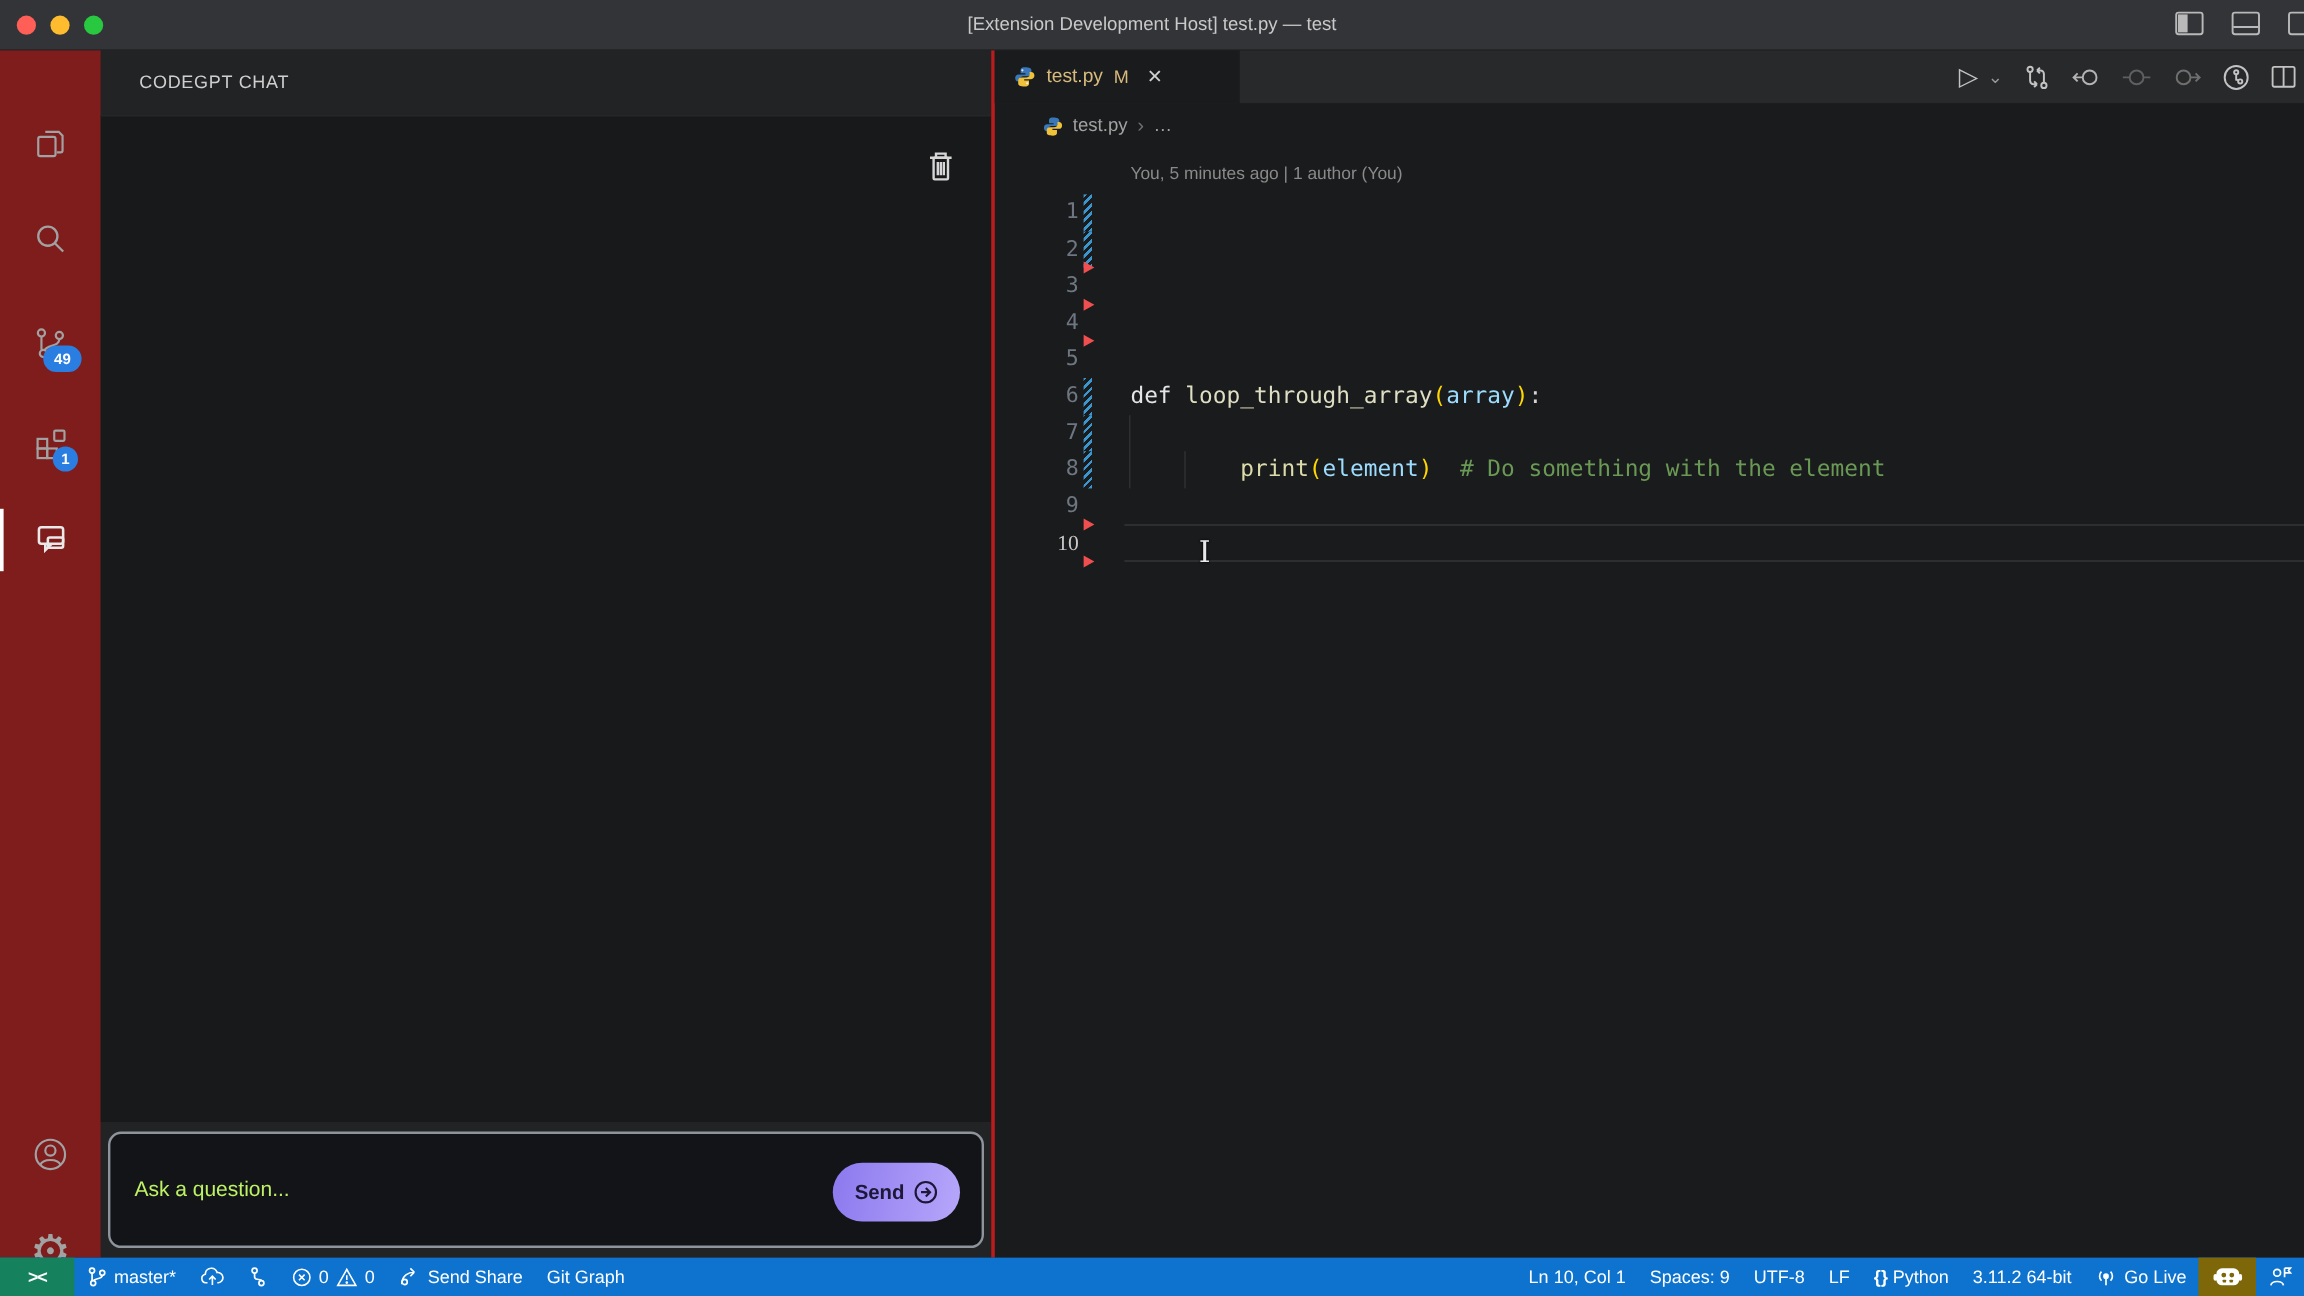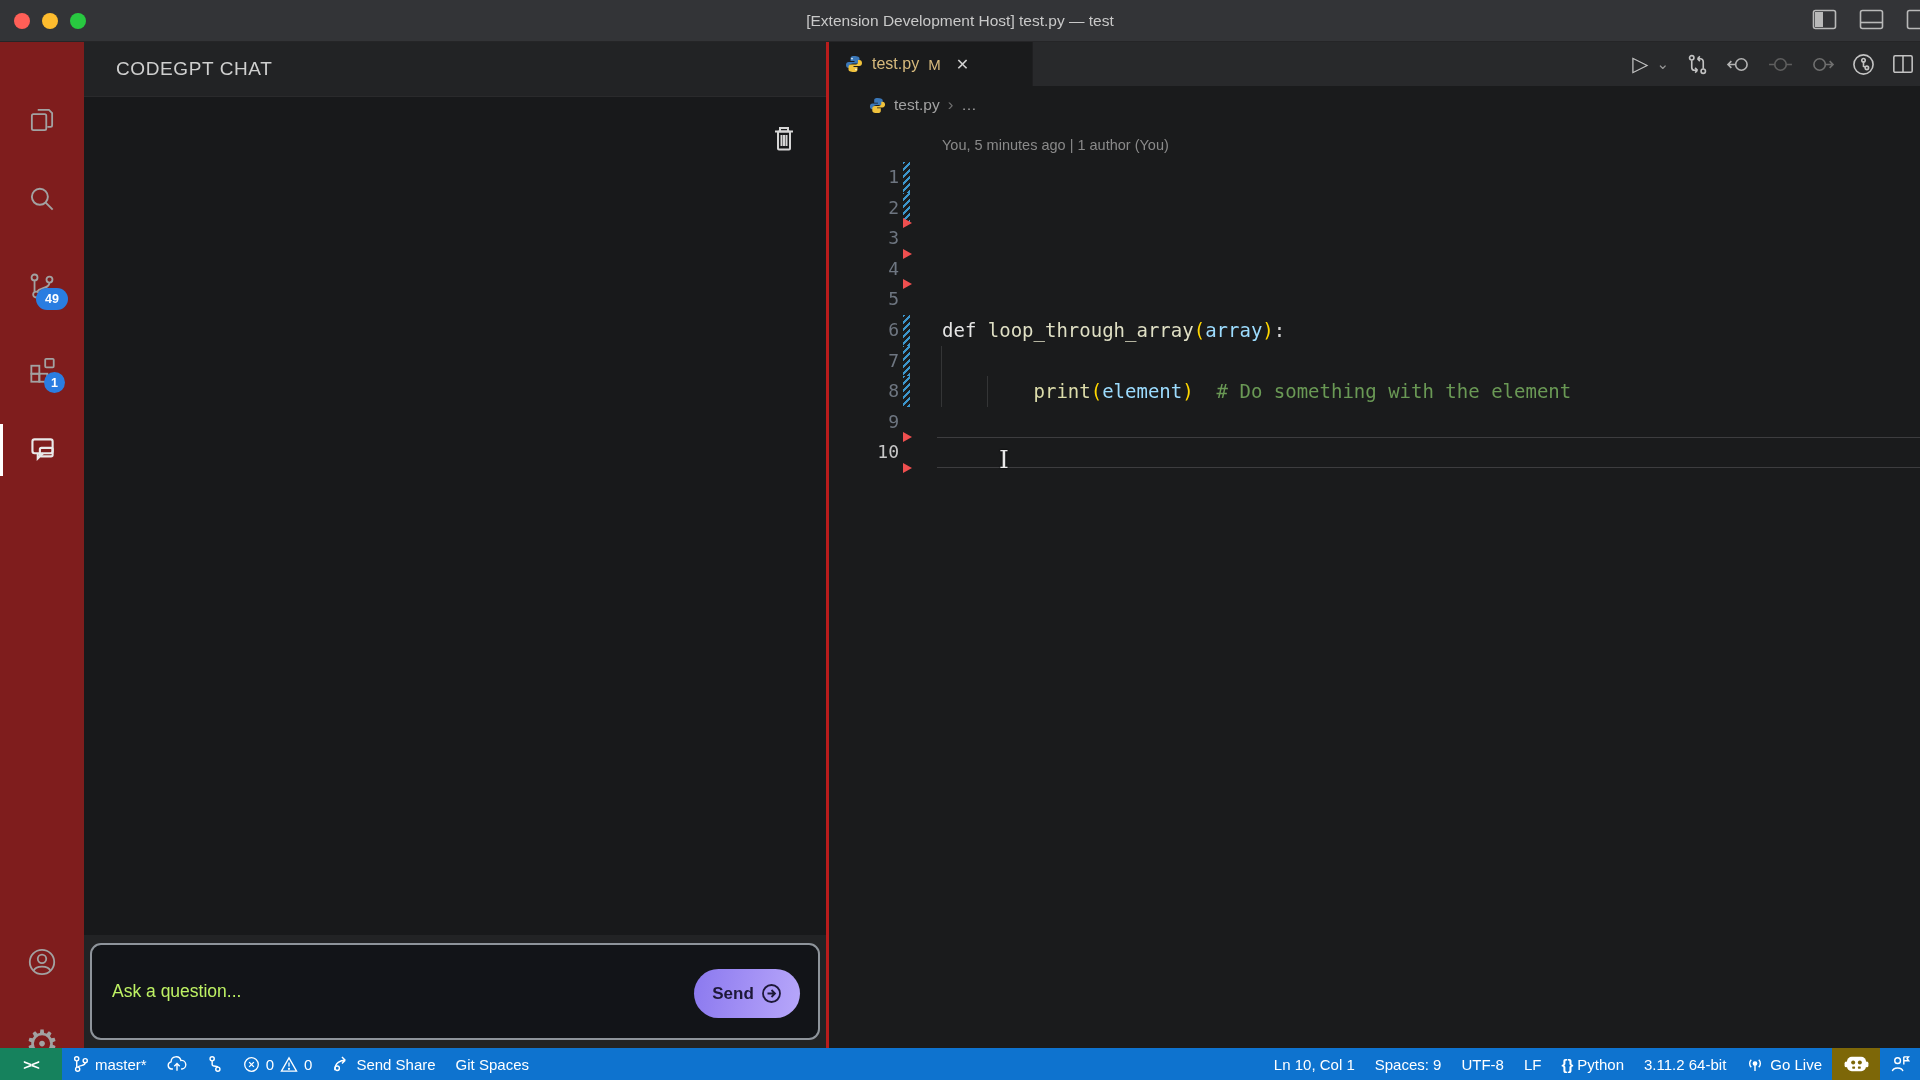--- a/index.html
+++ b/index.html
@@ -29,21 +29,21 @@
            display:flex; align-items:center; justify-content:center; border-radius:11px; }
   .badge-scm { left:36px; top:246px; width:32px; height:22px; }
   .badge-ext { left:44px; top:330px; width:21px; height:21px; }
   .gear-glyph { font-size:38px; line-height:1; }
 
   
   .sidebar { position:absolute; left:84px; top:42px; width:742px; height:1006px;
              background:#222325; }
   .sb-header { position:absolute; left:0; top:0; right:0; height:54px; }
   .sb-title { position:absolute; left:32px; top:0; height:54px; line-height:54px;
-              color:#cfcfcf; font-size:19px; letter-spacing:0.6px; }
+              color:#cfcfcf; font-size:15px; letter-spacing:0.6px; }
   .chat-panel { position:absolute; left:0; top:54px; right:0; height:839px; background:#18191b;
                 border-top:1px solid #2a2a2c; }
   .trash-btn { position:absolute; right:26px; top:26px; width:32px; height:32px;
                display:flex; align-items:center; justify-content:center; color:#d6d6d6; }
   .input-wrap { position:absolute; left:6px; right:6px; bottom:8px; height:97px;
                 background:#121418; border:2px solid #8e949b; border-radius:11px; }
   .input-placeholder { position:absolute; left:20px; top:0; height:93px; line-height:93px;
                        color:#bef264; font-size:17.5px; }
   .send-btn { position:absolute; right:18px; top:24px; width:106px; height:49px; border-radius:25px;
               background:linear-gradient(100deg,#8b79ef 0%,#a492f5 55%,#b7a7fa 100%);
@@ -67,21 +67,21 @@
                  display:flex; align-items:center; gap:8px; padding-left:40px;
                  color:#a2a2a2; font-size:15.5px; }
   .bc-sep { color:#6f6f6f; font-size:17px; }
   .codelens { position:absolute; left:113px; top:95px; color:#8a8a8a; font-size:14.5px; }
 
   .code-region { position:absolute; left:0; top:120px; right:0; height:320px;
                  font-family:"DejaVu Sans Mono", monospace; font-size:19px; }
   .code-line { position:relative; height:30.6px; }
   .ln { position:absolute; left:0; width:70px; text-align:right; color:#6e7681;
         font-size:18px; line-height:30.6px; }
-  .code-line.current .ln { color:#c8c8c8; }
+  .code-line.current .ln { color:#c8c8c8;font-family:Liberation Serif, serif; }
   .deco-mod { position:absolute; left:74px; top:0; width:7px; height:30.6px;
               background:repeating-linear-gradient(315deg,#3c96cd 0px,#3c96cd 2.2px,transparent 2.2px,transparent 5px); }
   .code-text { position:absolute; left:113px; line-height:30.6px; white-space:pre; }
   .tk-kw    { color:#e5e5e5; }
   .tk-ctrl  { color:#c586c0; }
   .tk-fname { color:#dfdfc4; }
   .tk-fn    { color:#dcdcaa; }
   .tk-var   { color:#9cdcfe; }
   .tk-b1    { color:#ffd700; }
   .tk-plain { color:#d4d4d4; }
@@ -403,21 +403,21 @@
     <div class="st-item">
       <span>
         <svg width="18" height="18" viewBox="0 0 19 19" fill="none" stroke="#fff" stroke-width="1.5">
           <path d="M3 16 C3 8 9 5.5 14 5.5 M14 5.5 L10.5 2 M14 5.5 L10.5 9"></path>
           <circle cx="5.5" cy="14" r="2.3"></circle>
         </svg>
       </span>
       <span>Send Share</span>
     </div>
     <div class="st-item">
-      <span>Git Spaces</span>
+      <span>Git Graph</span>
     </div>
   </div>
   <div class="sb-right">
     <div class="st-item">
       <span>Ln 10, Col 1</span>
     </div>
     <div class="st-item">
       <span>Spaces: 9</span>
     </div>
     <div class="st-item">

